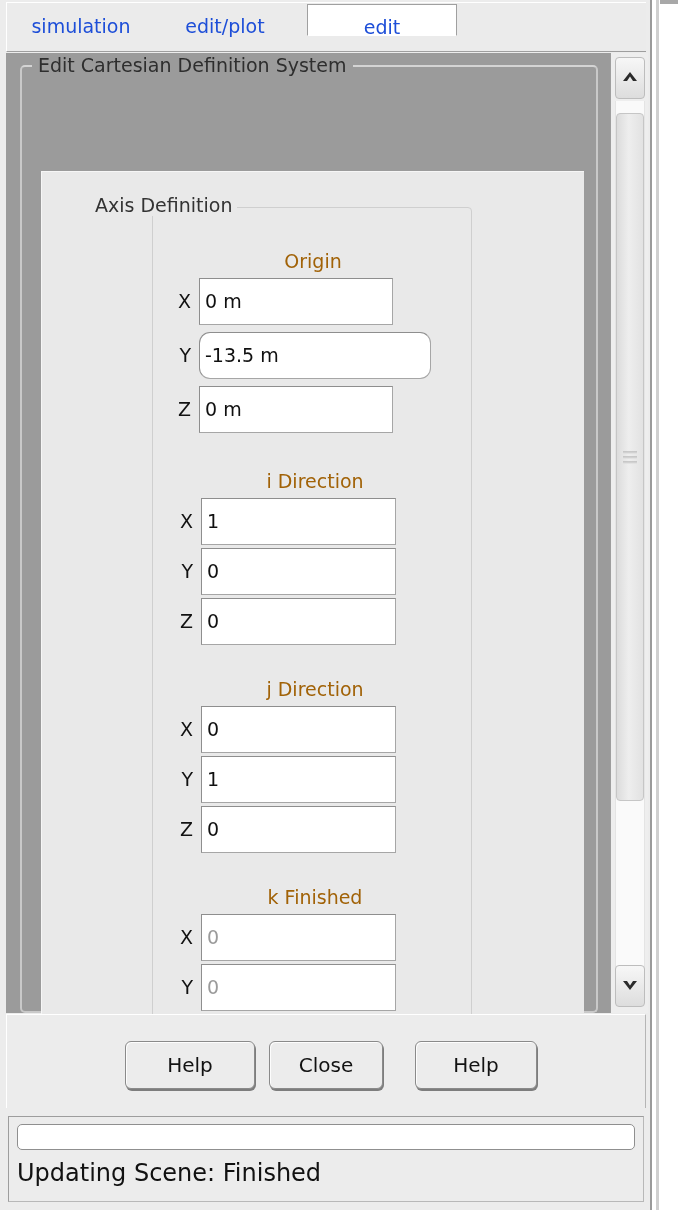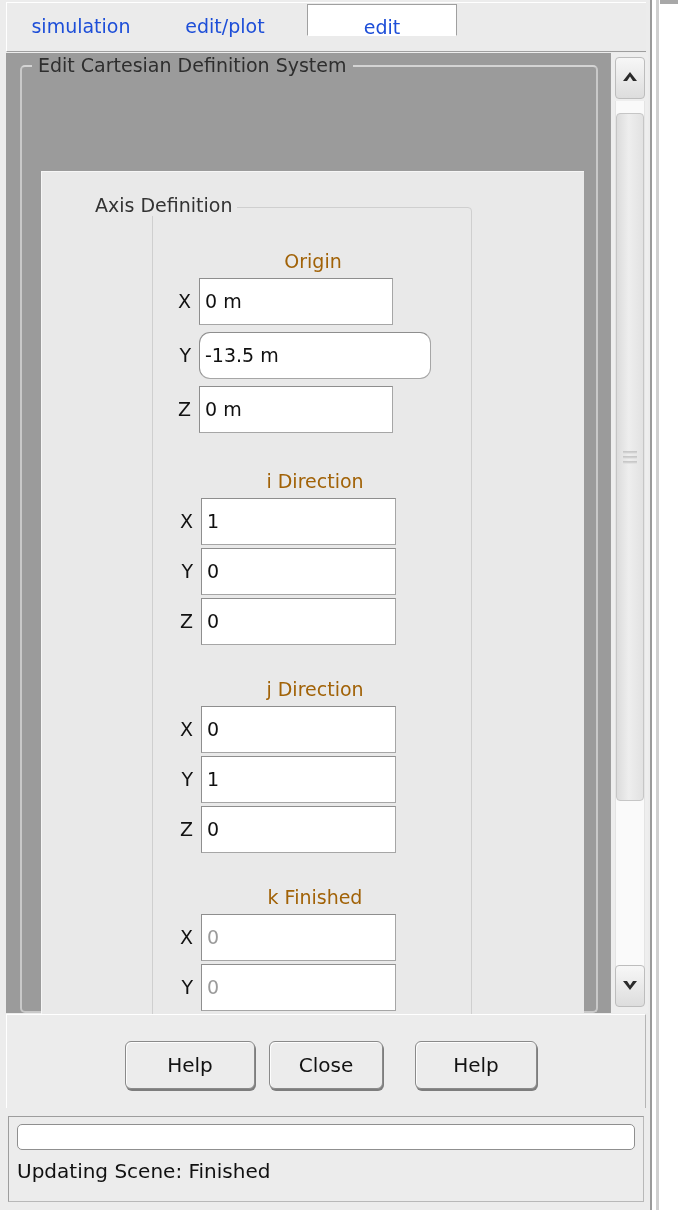--- a/index.html
+++ b/index.html
@@ -233,21 +233,21 @@
     left: 8px; top: 7px;
     width: 618px; height: 26px;
     background: #ffffff;
     border: 1px solid #8f8f8f;
     border-radius: 5px;
     box-sizing: border-box;
   }
   #status-text {
     position: absolute;
     left: 8px; top: 42px;
-    font-size: 20px;
+    font-size: 24px;
     color: #111111;
     white-space: nowrap;
   }
 
   
   #scrollbar {
     position: absolute;
     left: 610px; top: 53px;
     width: 38px; height: 960px;
     background: #eeeeee;

